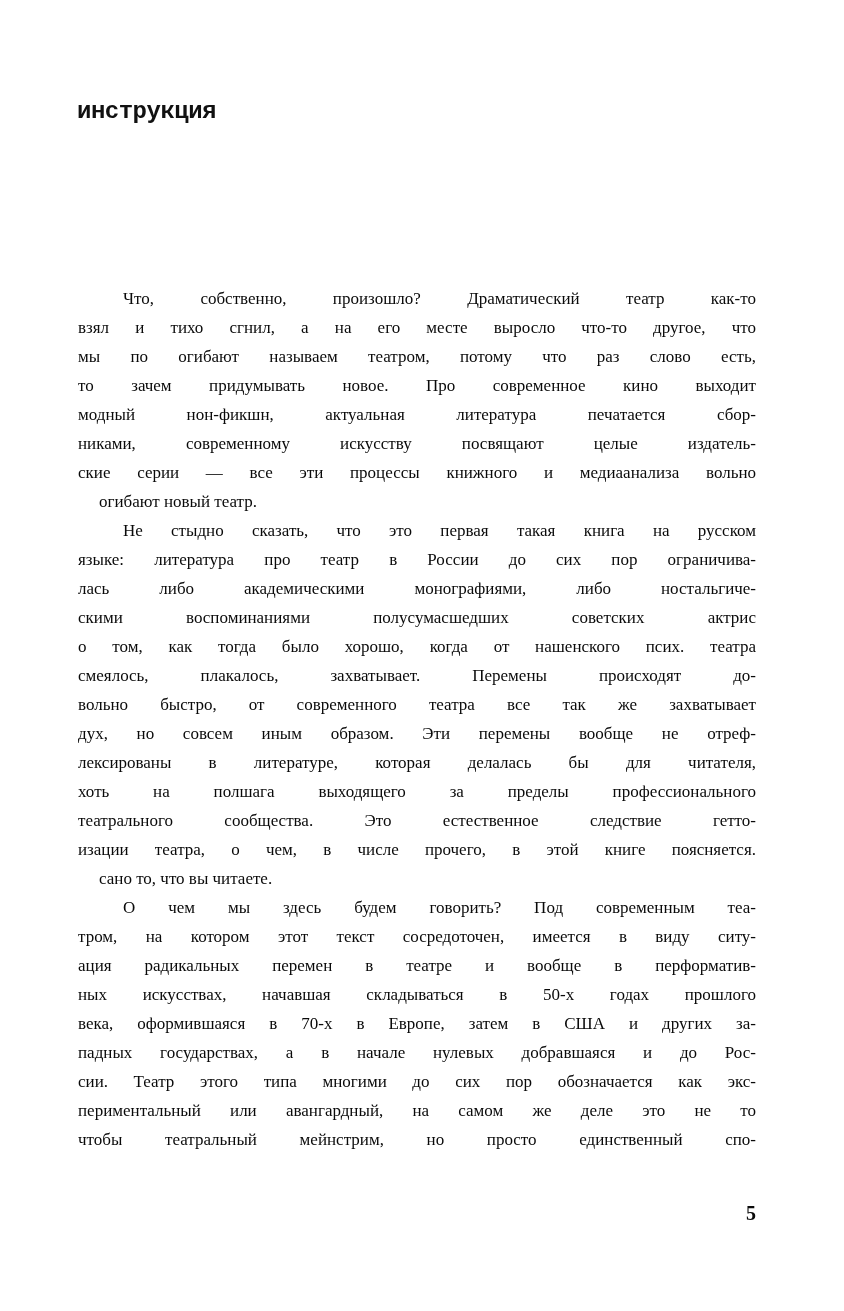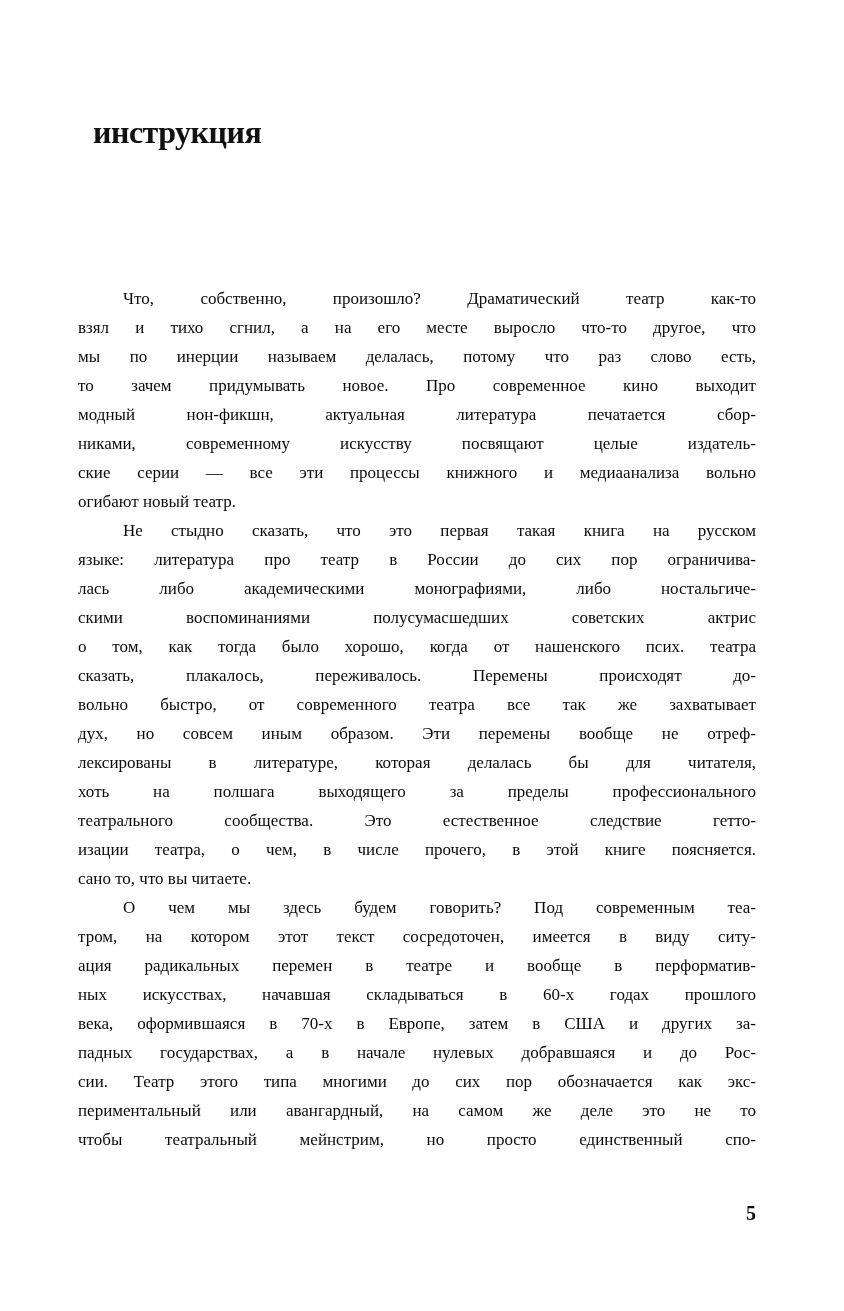--- a/index.html
+++ b/index.html
@@ -11,24 +11,24 @@
     position: relative;
     width: 844px;
     height: 1311px;
     background: #ffffff;
     overflow: hidden;
   }
   .chapter-title {
     position: absolute;
     left: 77px;
     top: 100px;
-    margin: 16px;
-    font-family: Liberation Serif, serif;
+    margin: 0;
+    font-family: Liberation Mono, monospace;
     font-weight: 700;
-    font-size: 32px;
+    font-size: 24px;
     letter-spacing: -0.5px;
     color: #111111;
     line-height: 1;
   }
   .text-block {
     position: absolute;
     left: 78px;
     top: 284px;
     width: 678px;
     font-family: "Liberation Serif", "DejaVu Serif", serif;
@@ -43,20 +43,21 @@
   .line {
     text-align: justify;
     text-align-last: justify;
   }
   .line.first {
     text-indent: 45px;
   }
   .line.last-left {
     text-align: left;
     text-align-last: left;
+    margin-left: 21px;
   }
   .page-number {
     position: absolute;
     left: 78px;
     top: 1202px;
     width: 678px;
     text-align: right;
     font-family: "Liberation Serif", "DejaVu Serif", serif;
     font-weight: 700;
     font-size: 20px;
@@ -66,47 +67,47 @@
 </head>
 <body>
 
 <div class="page">
   <h1 class="chapter-title">инструкция</h1>
 
   <div class="text-block" id="text-block">
       <div class="para">
         <div class="line first">Что, собственно, произошло? Драматический театр как-то</div>
         <div class="line">взял и тихо сгнил, а на его месте выросло что-то другое, что</div>
-        <div class="line">мы по инерции называем делалась, потому что раз слово есть,</div>
+        <div class="line">мы по огибают называем театром, потому что раз слово есть,</div>
         <div class="line">то зачем придумывать новое. Про современное кино выходит</div>
         <div class="line">модный нон-фикшн, актуальная литература печатается сбор-</div>
         <div class="line">никами, современному искусству посвящают целые издатель-</div>
         <div class="line">ские серии — все эти процессы книжного и медиаанализа вольно</div>
         <div class="line last-left">огибают новый театр.</div>
       </div>
       <div class="para">
         <div class="line first">Не стыдно сказать, что это первая такая книга на русском</div>
         <div class="line">языке: литература про театр в России до сих пор ограничива-</div>
         <div class="line">лась либо академическими монографиями, либо ностальгиче-</div>
         <div class="line">скими воспоминаниями полусумасшедших советских актрис</div>
         <div class="line">о том, как тогда было хорошо, когда от нашенского псих. театра</div>
-        <div class="line">сказать, плакалось, переживалось. Перемены происходят до-</div>
+        <div class="line">смеялось, плакалось, захватывает. Перемены происходят до-</div>
         <div class="line">вольно быстро, от современного театра все так же захватывает</div>
         <div class="line">дух, но совсем иным образом. Эти перемены вообще не отреф-</div>
         <div class="line">лексированы в литературе, которая делалась бы для читателя,</div>
         <div class="line">хоть на полшага выходящего за пределы профессионального</div>
         <div class="line">театрального сообщества. Это естественное следствие гетто-</div>
         <div class="line">изации театра, о чем, в числе прочего, в этой книге поясняется.</div>
         <div class="line last-left">сано то, что вы читаете.</div>
       </div>
       <div class="para">
         <div class="line first">О чем мы здесь будем говорить? Под современным теа-</div>
         <div class="line">тром, на котором этот текст сосредоточен, имеется в виду ситу-</div>
         <div class="line">ация радикальных перемен в театре и вообще в перформатив-</div>
-        <div class="line">ных искусствах, начавшая складываться в 60-х годах прошлого</div>
+        <div class="line">ных искусствах, начавшая складываться в 50-х годах прошлого</div>
         <div class="line">века, оформившаяся в 70-х в Европе, затем в США и других за-</div>
         <div class="line">падных государствах, а в начале нулевых добравшаяся и до Рос-</div>
         <div class="line">сии. Театр этого типа многими до сих пор обозначается как экс-</div>
         <div class="line">периментальный или авангардный, на самом же деле это не то</div>
         <div class="line">чтобы театральный мейнстрим, но просто единственный спо-</div>
       </div>
     </div>
 
   <div class="page-number">5</div>
 </div>

